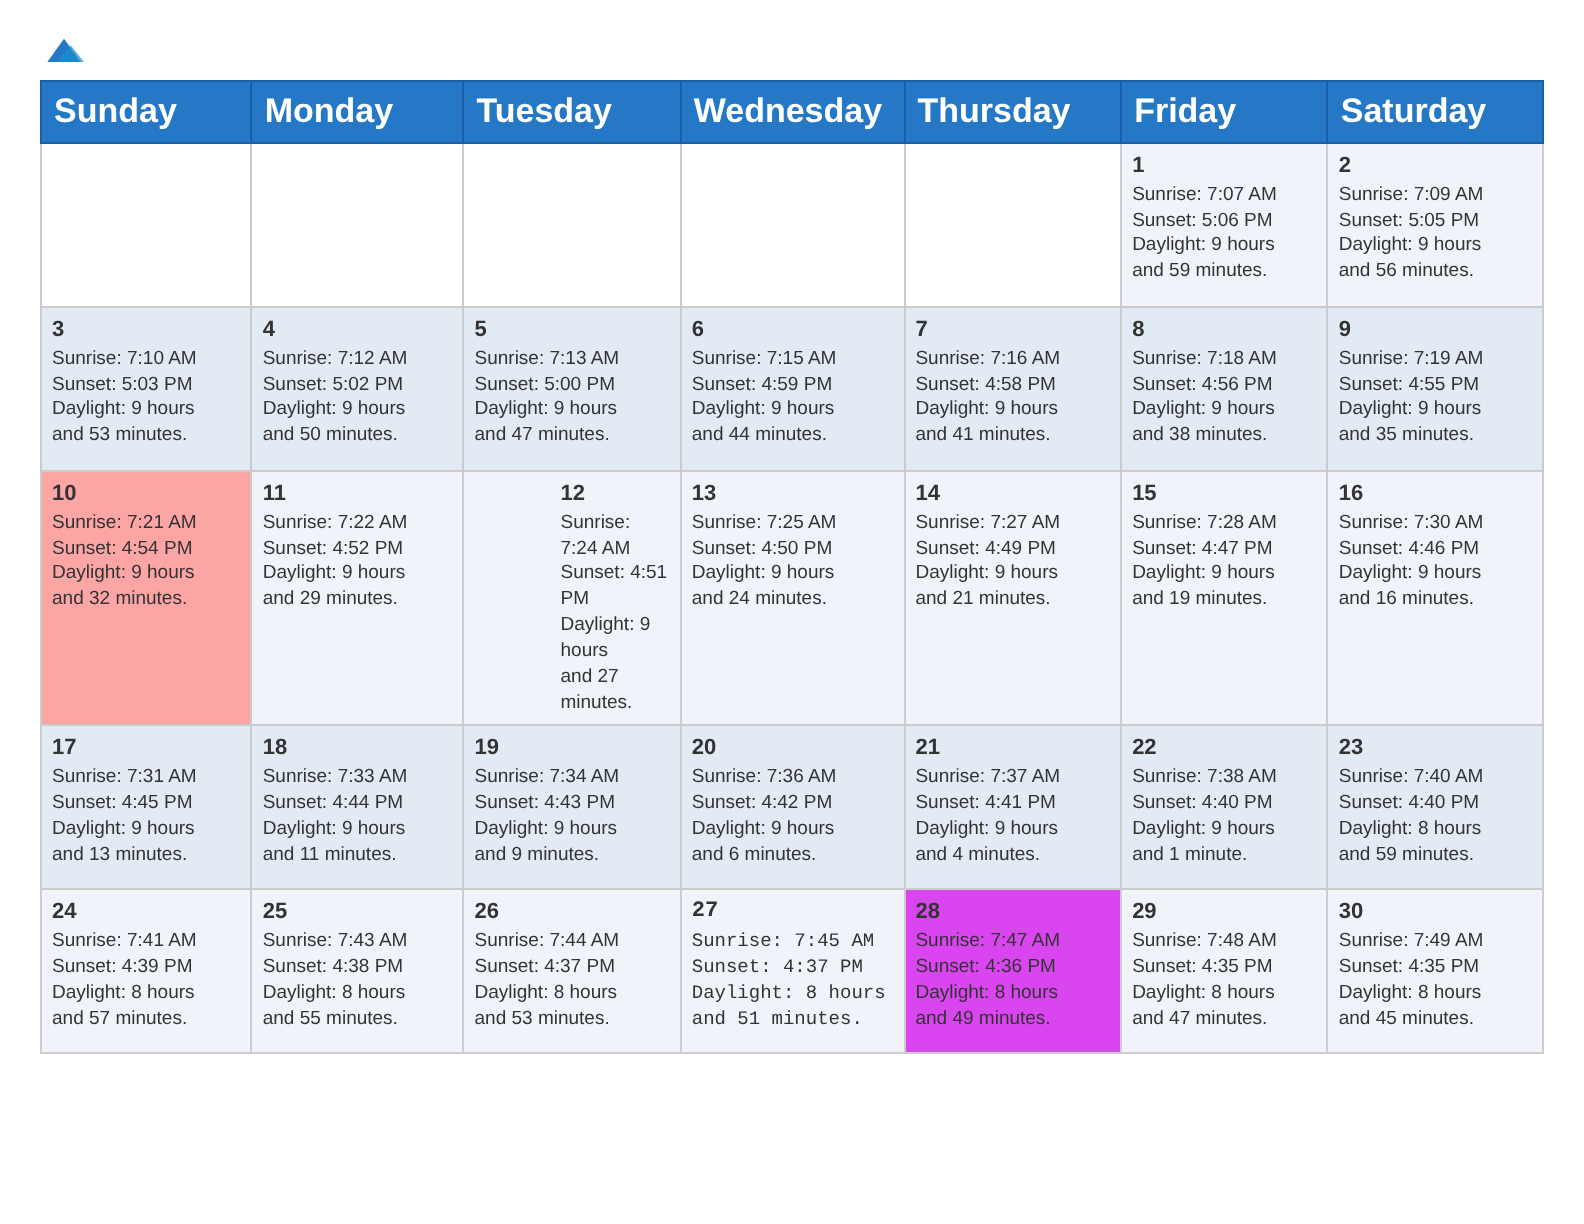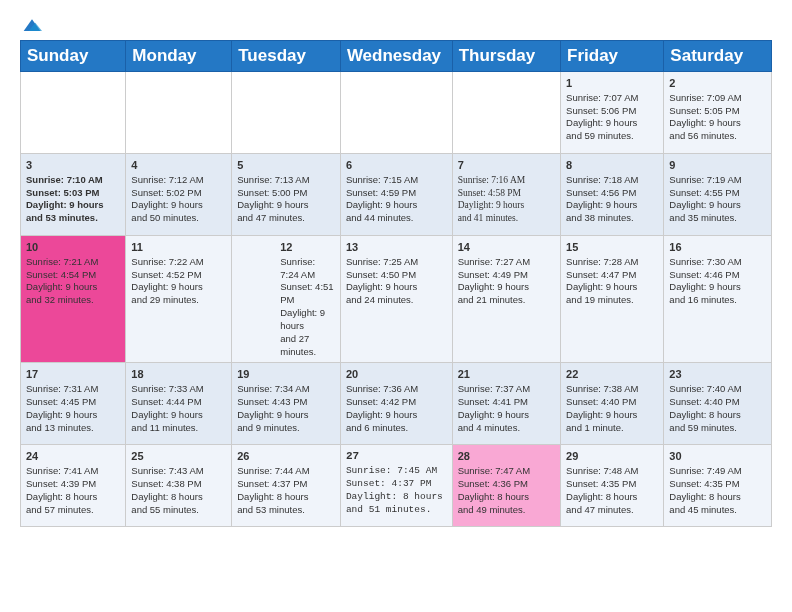--- a/index.html
+++ b/index.html
@@ -140,51 +140,51 @@
           <td style="background: rgb(240, 244, 250);"><span class="day-num">1</span><span style="white-space: pre-line;">Sunrise: 7:07 AM
 Sunset: 5:06 PM
 Daylight: 9 hours
 and 59 minutes.</span></td>
           <td style="background: rgb(240, 244, 250);"><span class="day-num">2</span><span style="white-space: pre-line;">Sunrise: 7:09 AM
 Sunset: 5:05 PM
 Daylight: 9 hours
 and 56 minutes.</span></td>
         </tr>
         <tr>
-          <td style="background: rgb(226, 234, 244);"><span class="day-num">3</span><span style="white-space: pre-line; font-weight: bold;">Sunrise: 7:10 AM
+          <td style="background: rgb(226, 234, 244);"><span class="day-num">3</span><span style="white-space: pre-line;">Sunrise: 7:10 AM
 Sunset: 5:03 PM
 Daylight: 9 hours
 and 53 minutes.</span></td>
           <td style="background: rgb(226, 234, 244);"><span class="day-num">4</span><span style="white-space: pre-line;">Sunrise: 7:12 AM
 Sunset: 5:02 PM
 Daylight: 9 hours
 and 50 minutes.</span></td>
           <td style="background: rgb(226, 234, 244);"><span class="day-num">5</span><span style="white-space: pre-line;">Sunrise: 7:13 AM
 Sunset: 5:00 PM
 Daylight: 9 hours
 and 47 minutes.</span></td>
           <td style="background: rgb(226, 234, 244);"><span class="day-num">6</span><span style="white-space: pre-line;">Sunrise: 7:15 AM
 Sunset: 4:59 PM
 Daylight: 9 hours
 and 44 minutes.</span></td>
-          <td style="background: rgb(226, 234, 244);"><span class="day-num">7</span><span style="white-space: pre-line; font-family: Liberation Serif, serif;">Sunrise: 7:16 AM
+          <td style="background: rgb(226, 234, 244);"><span class="day-num">7</span><span style="white-space: pre-line;">Sunrise: 7:16 AM
 Sunset: 4:58 PM
 Daylight: 9 hours
 and 41 minutes.</span></td>
           <td style="background: rgb(226, 234, 244);"><span class="day-num">8</span><span style="white-space: pre-line;">Sunrise: 7:18 AM
 Sunset: 4:56 PM
 Daylight: 9 hours
 and 38 minutes.</span></td>
           <td style="background: rgb(226, 234, 244);"><span class="day-num">9</span><span style="white-space: pre-line;">Sunrise: 7:19 AM
 Sunset: 4:55 PM
 Daylight: 9 hours
 and 35 minutes.</span></td>
         </tr>
         <tr>
-          <td style="background: #ec4899;"><span class="day-num">10</span><span style="white-space: pre-line;">Sunrise: 7:21 AM
+          <td style="background: #fca5a5;"><span class="day-num">10</span><span style="white-space: pre-line;">Sunrise: 7:21 AM
 Sunset: 4:54 PM
 Daylight: 9 hours
 and 32 minutes.</span></td>
           <td style="background: rgb(240, 244, 250);"><span class="day-num">11</span><span style="white-space: pre-line;">Sunrise: 7:22 AM
 Sunset: 4:52 PM
 Daylight: 9 hours
 and 29 minutes.</span></td>
           <td style="background: rgb(240, 244, 250); padding-left: 48px;"><span class="day-num">12</span><span style="white-space: pre-line;">Sunrise: 7:24 AM
 Sunset: 4:51 PM
 Daylight: 9 hours
@@ -246,21 +246,21 @@
 Daylight: 8 hours
 and 55 minutes.</span></td>
           <td style="background: rgb(240, 244, 250);"><span class="day-num">26</span><span style="white-space: pre-line;">Sunrise: 7:44 AM
 Sunset: 4:37 PM
 Daylight: 8 hours
 and 53 minutes.</span></td>
           <td style="background: rgb(240, 244, 250); font-family: Liberation Mono, monospace;"><span class="day-num">27</span><span style="white-space: pre-line;">Sunrise: 7:45 AM
 Sunset: 4:37 PM
 Daylight: 8 hours
 and 51 minutes.</span></td>
-          <td style="background: #f9a8d4;"><span class="day-num">28</span><span style="white-space: pre-line;">Sunrise: 7:47 AM
+          <td style="background: #d946ef;"><span class="day-num">28</span><span style="white-space: pre-line;">Sunrise: 7:47 AM
 Sunset: 4:36 PM
 Daylight: 8 hours
 and 49 minutes.</span></td>
           <td style="background: rgb(240, 244, 250);"><span class="day-num">29</span><span style="white-space: pre-line;">Sunrise: 7:48 AM
 Sunset: 4:35 PM
 Daylight: 8 hours
 and 47 minutes.</span></td>
           <td style="background: rgb(240, 244, 250);"><span class="day-num">30</span><span style="white-space: pre-line;">Sunrise: 7:49 AM
 Sunset: 4:35 PM
 Daylight: 8 hours

